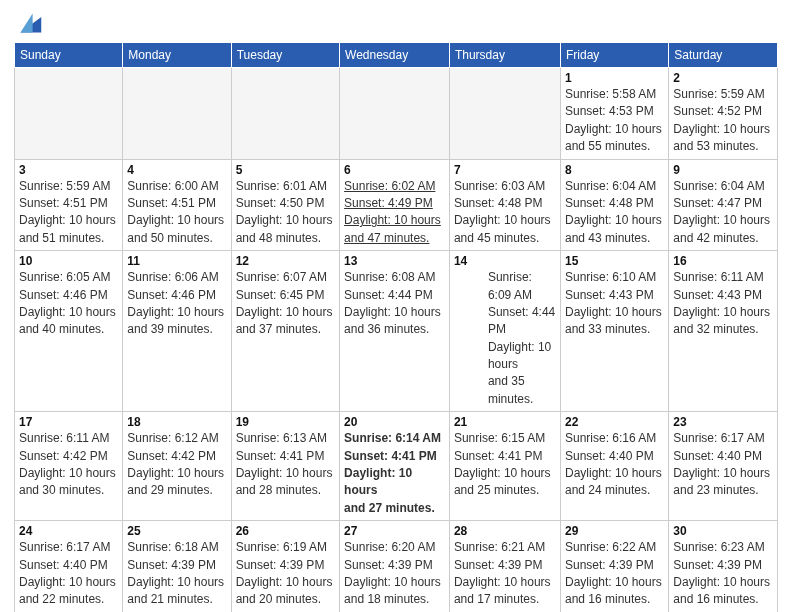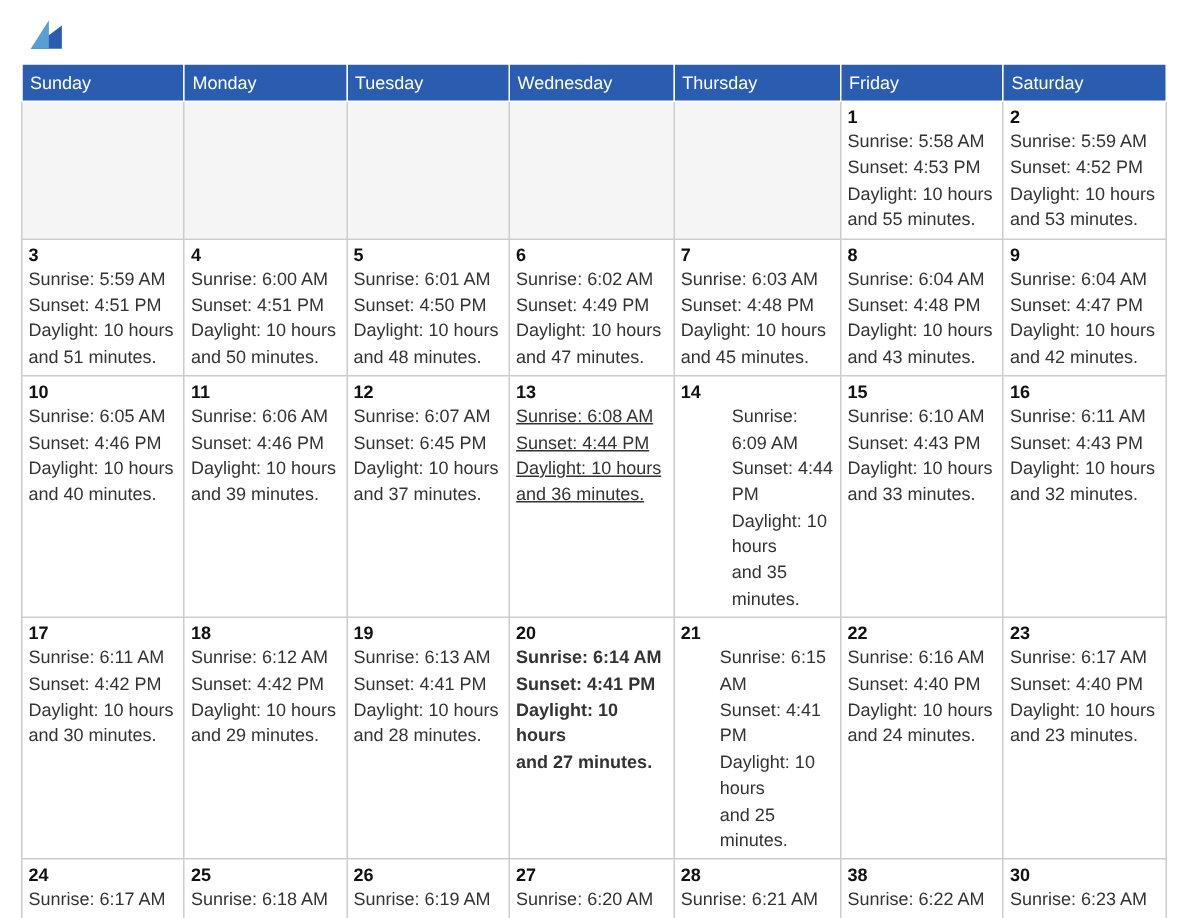--- a/index.html
+++ b/index.html
@@ -180,21 +180,21 @@
           </td>
           <td>
             <span class="day-num">5</span>
             <div class="day-info" style="white-space: pre-line;">Sunrise: 6:01 AM
 Sunset: 4:50 PM
 Daylight: 10 hours
 and 48 minutes.</div>
           </td>
           <td>
             <span class="day-num">6</span>
-            <div class="day-info" style="white-space: pre-line;">Sunrise: 6:02 AM
+            <div class="day-info" style="white-space: pre-line; text-decoration: underline;">Sunrise: 6:02 AM
 Sunset: 4:49 PM
 Daylight: 10 hours
 and 47 minutes.</div>
           </td>
           <td>
             <span class="day-num">7</span>
             <div class="day-info" style="white-space: pre-line;">Sunrise: 6:03 AM
 Sunset: 4:48 PM
 Daylight: 10 hours
 and 45 minutes.</div>
@@ -231,21 +231,21 @@
           </td>
           <td>
             <span class="day-num">12</span>
             <div class="day-info" style="white-space: pre-line;">Sunrise: 6:07 AM
 Sunset: 6:45 PM
 Daylight: 10 hours
 and 37 minutes.</div>
           </td>
           <td>
             <span class="day-num">13</span>
-            <div class="day-info" style="white-space: pre-line; text-decoration: underline;">Sunrise: 6:08 AM
+            <div class="day-info" style="white-space: pre-line;">Sunrise: 6:08 AM
 Sunset: 4:44 PM
 Daylight: 10 hours
 and 36 minutes.</div>
           </td>
           <td>
             <span class="day-num">14</span>
             <div class="day-info" style="white-space: pre-line; margin-left: 34px;">Sunrise: 6:09 AM
 Sunset: 4:44 PM
 Daylight: 10 hours
 and 35 minutes.</div>
@@ -289,21 +289,21 @@
           </td>
           <td>
             <span class="day-num">20</span>
             <div class="day-info" style="white-space: pre-line; font-weight: bold;">Sunrise: 6:14 AM
 Sunset: 4:41 PM
 Daylight: 10 hours
 and 27 minutes.</div>
           </td>
           <td>
             <span class="day-num">21</span>
-            <div class="day-info" style="white-space: pre-line; margin-left: 26px;">Sunrise: 6:15 AM
+            <div class="day-info" style="white-space: pre-line;">Sunrise: 6:15 AM
 Sunset: 4:41 PM
 Daylight: 10 hours
 and 25 minutes.</div>
           </td>
           <td>
             <span class="day-num">22</span>
             <div class="day-info" style="white-space: pre-line;">Sunrise: 6:16 AM
 Sunset: 4:40 PM
 Daylight: 10 hours
 and 24 minutes.</div>
@@ -346,21 +346,21 @@
 and 18 minutes.</div>
           </td>
           <td>
             <span class="day-num">28</span>
             <div class="day-info" style="white-space: pre-line;">Sunrise: 6:21 AM
 Sunset: 4:39 PM
 Daylight: 10 hours
 and 17 minutes.</div>
           </td>
           <td>
-            <span class="day-num">38</span>
+            <span class="day-num">29</span>
             <div class="day-info" style="white-space: pre-line;">Sunrise: 6:22 AM
 Sunset: 4:39 PM
 Daylight: 10 hours
 and 16 minutes.</div>
           </td>
           <td>
             <span class="day-num">30</span>
             <div class="day-info" style="white-space: pre-line;">Sunrise: 6:23 AM
 Sunset: 4:39 PM
 Daylight: 10 hours

